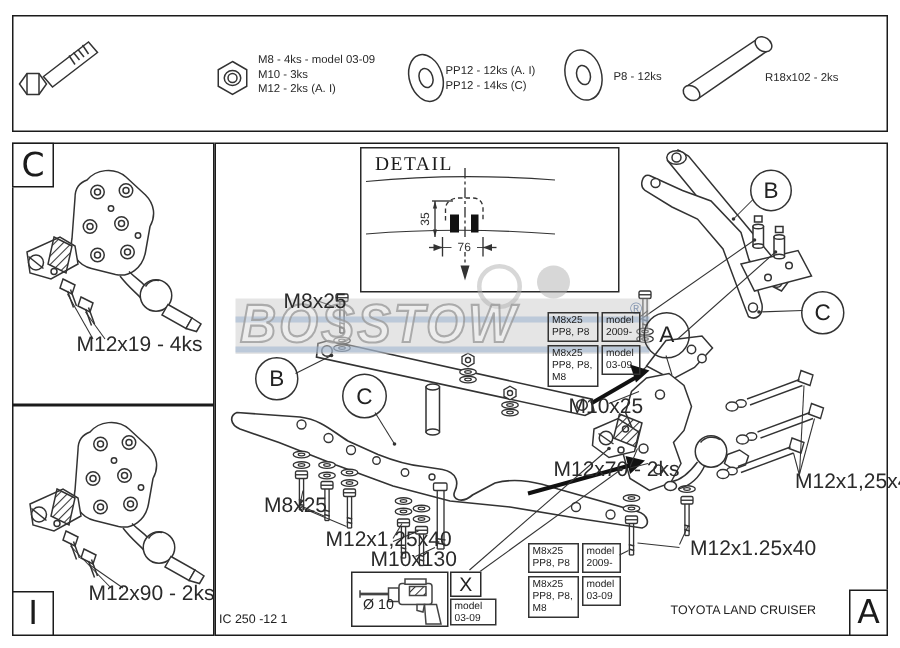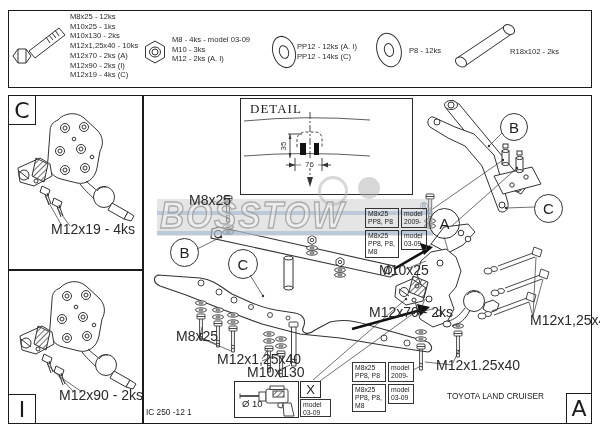--- a/index.html
+++ b/index.html
@@ -344,29 +344,20 @@
       <polygon points="278,403 283,403 282,408 278,407"></polygon>
     </g>
   </svg>
 
   <div class="box" style="left:8px;top:10px;width:584px;height:78px;"></div>
   <div class="box" style="left:8px;top:95px;width:135px;height:175px;"></div>
   <div class="box" style="left:8px;top:270px;width:135px;height:154px;"></div>
   <div class="box" style="left:143px;top:95px;width:449px;height:329px;"></div>
   <div class="thinbox" style="left:240px;top:98px;width:173px;height:97px;z-index:1;"></div>
 
-  <div class="abs speclines" style="left:70px;top:12px;z-index:3;">
-    <div>M8x25 - 12ks</div>
-    <div>M10x25 - 1ks</div>
-    <div>M10x130 - 2ks</div>
-    <div>M12x1,25x40 - 10ks</div>
-    <div>M12x70 - 2ks (A)</div>
-    <div>M12x90 - 2ks (I)</div>
-    <div>M12x19 - 4ks (C)</div>
-  </div>
   <div class="abs speclines" style="left:172px;top:35px;z-index:3;">
     <div>M8 - 4ks - model 03-09</div>
     <div>M10 - 3ks</div>
     <div>M12 - 2ks (A. I)</div>
   </div>
   <div class="abs speclines" style="left:297px;top:42px;z-index:3;">
     <div>PP12 - 12ks (A. I)</div>
     <div>PP12 - 14ks (C)</div>
   </div>
   <div class="abs speclines" style="left:409px;top:46px;z-index:3;">
@@ -388,21 +379,21 @@
   <div class="callout" style="left:228px;top:249px;width:28px;height:28px;">C</div>
   <div class="callout" style="left:429px;top:208px;width:29px;height:29px;">A</div>
 
   <div class="lbl" style="left:189px;top:196px;">M8x25</div>
   <div class="lbl" style="left:176px;top:332px;">M8x25</div>
   <div class="lbl" style="left:217px;top:355px;">M12x1,25x40</div>
   <div class="lbl" style="left:247px;top:368px;">M10x130</div>
   <div class="lbl" style="left:379px;top:266px;">M10x25</div>
   <div class="lbl" style="left:369px;top:308px;">M12x70 - 2ks</div>
   <div class="lbl" style="left:530px;top:316px;">M12x1,25x40</div>
-  <div class="lbl" style="left:436px;top:361px;">M12x1.25x40</div>
+  <div class="lbl" style="left:460px;top:361px;">M12x1.25x40</div>
   <div class="lbl" style="left:51px;top:225px;">M12x19 - 4ks</div>
   <div class="lbl" style="left:59px;top:391px;">M12x90 - 2ks</div>
 
   <div class="cell" style="left:365px;top:208px;width:34px;height:20px;">M8x25
 PP8, P8</div>
   <div class="cell" style="left:401px;top:208px;width:26px;height:20px;">model
 2009-</div>
   <div class="cell" style="left:365px;top:230px;width:34px;height:28px;">M8x25
 PP8, P8,
 M8</div>
@@ -419,21 +410,21 @@
   <div class="cell" style="left:388px;top:384px;width:26px;height:20px;">model
 03-09</div>
 
   <div class="thinbox" style="left:234px;top:381px;width:65px;height:37px;z-index:2;"></div>
   <div class="abs" style="left:242px;top:398px;font-size:9.5px;color:#222;z-index:3;">Ø 10</div>
   <div class="thinbox" style="left:300px;top:381px;width:21px;height:17px;z-index:3;display:flex;align-items:center;justify-content:center;font-size:13px;color:#222;background:#fff;">X</div>
   <div class="cell" style="left:300px;top:399px;width:31px;height:18px;background:#fff;">model
 03-09</div>
 
   <div class="footer-text" style="left:146px;top:408px;">IC 250 -12 1</div>
-  <div class="footer-text" style="left:447px;top:392px;">TOYOTA LAND CRUISER</div>
+  <div class="footer-text" style="left:447px;top:402px;">TOYOTA LAND CRUISER</div>
 
   <div class="wm wm-band"></div>
   <div class="wm wm-l1"></div>
   <div class="wm wm-l2"></div>
   <div class="wm wm-ring"></div>
   <div class="wm wm-dot"></div>
   <div class="wm wm-text">BOSSTOW</div>
   <div class="wm wm-reg">®</div>
 
 </div>

